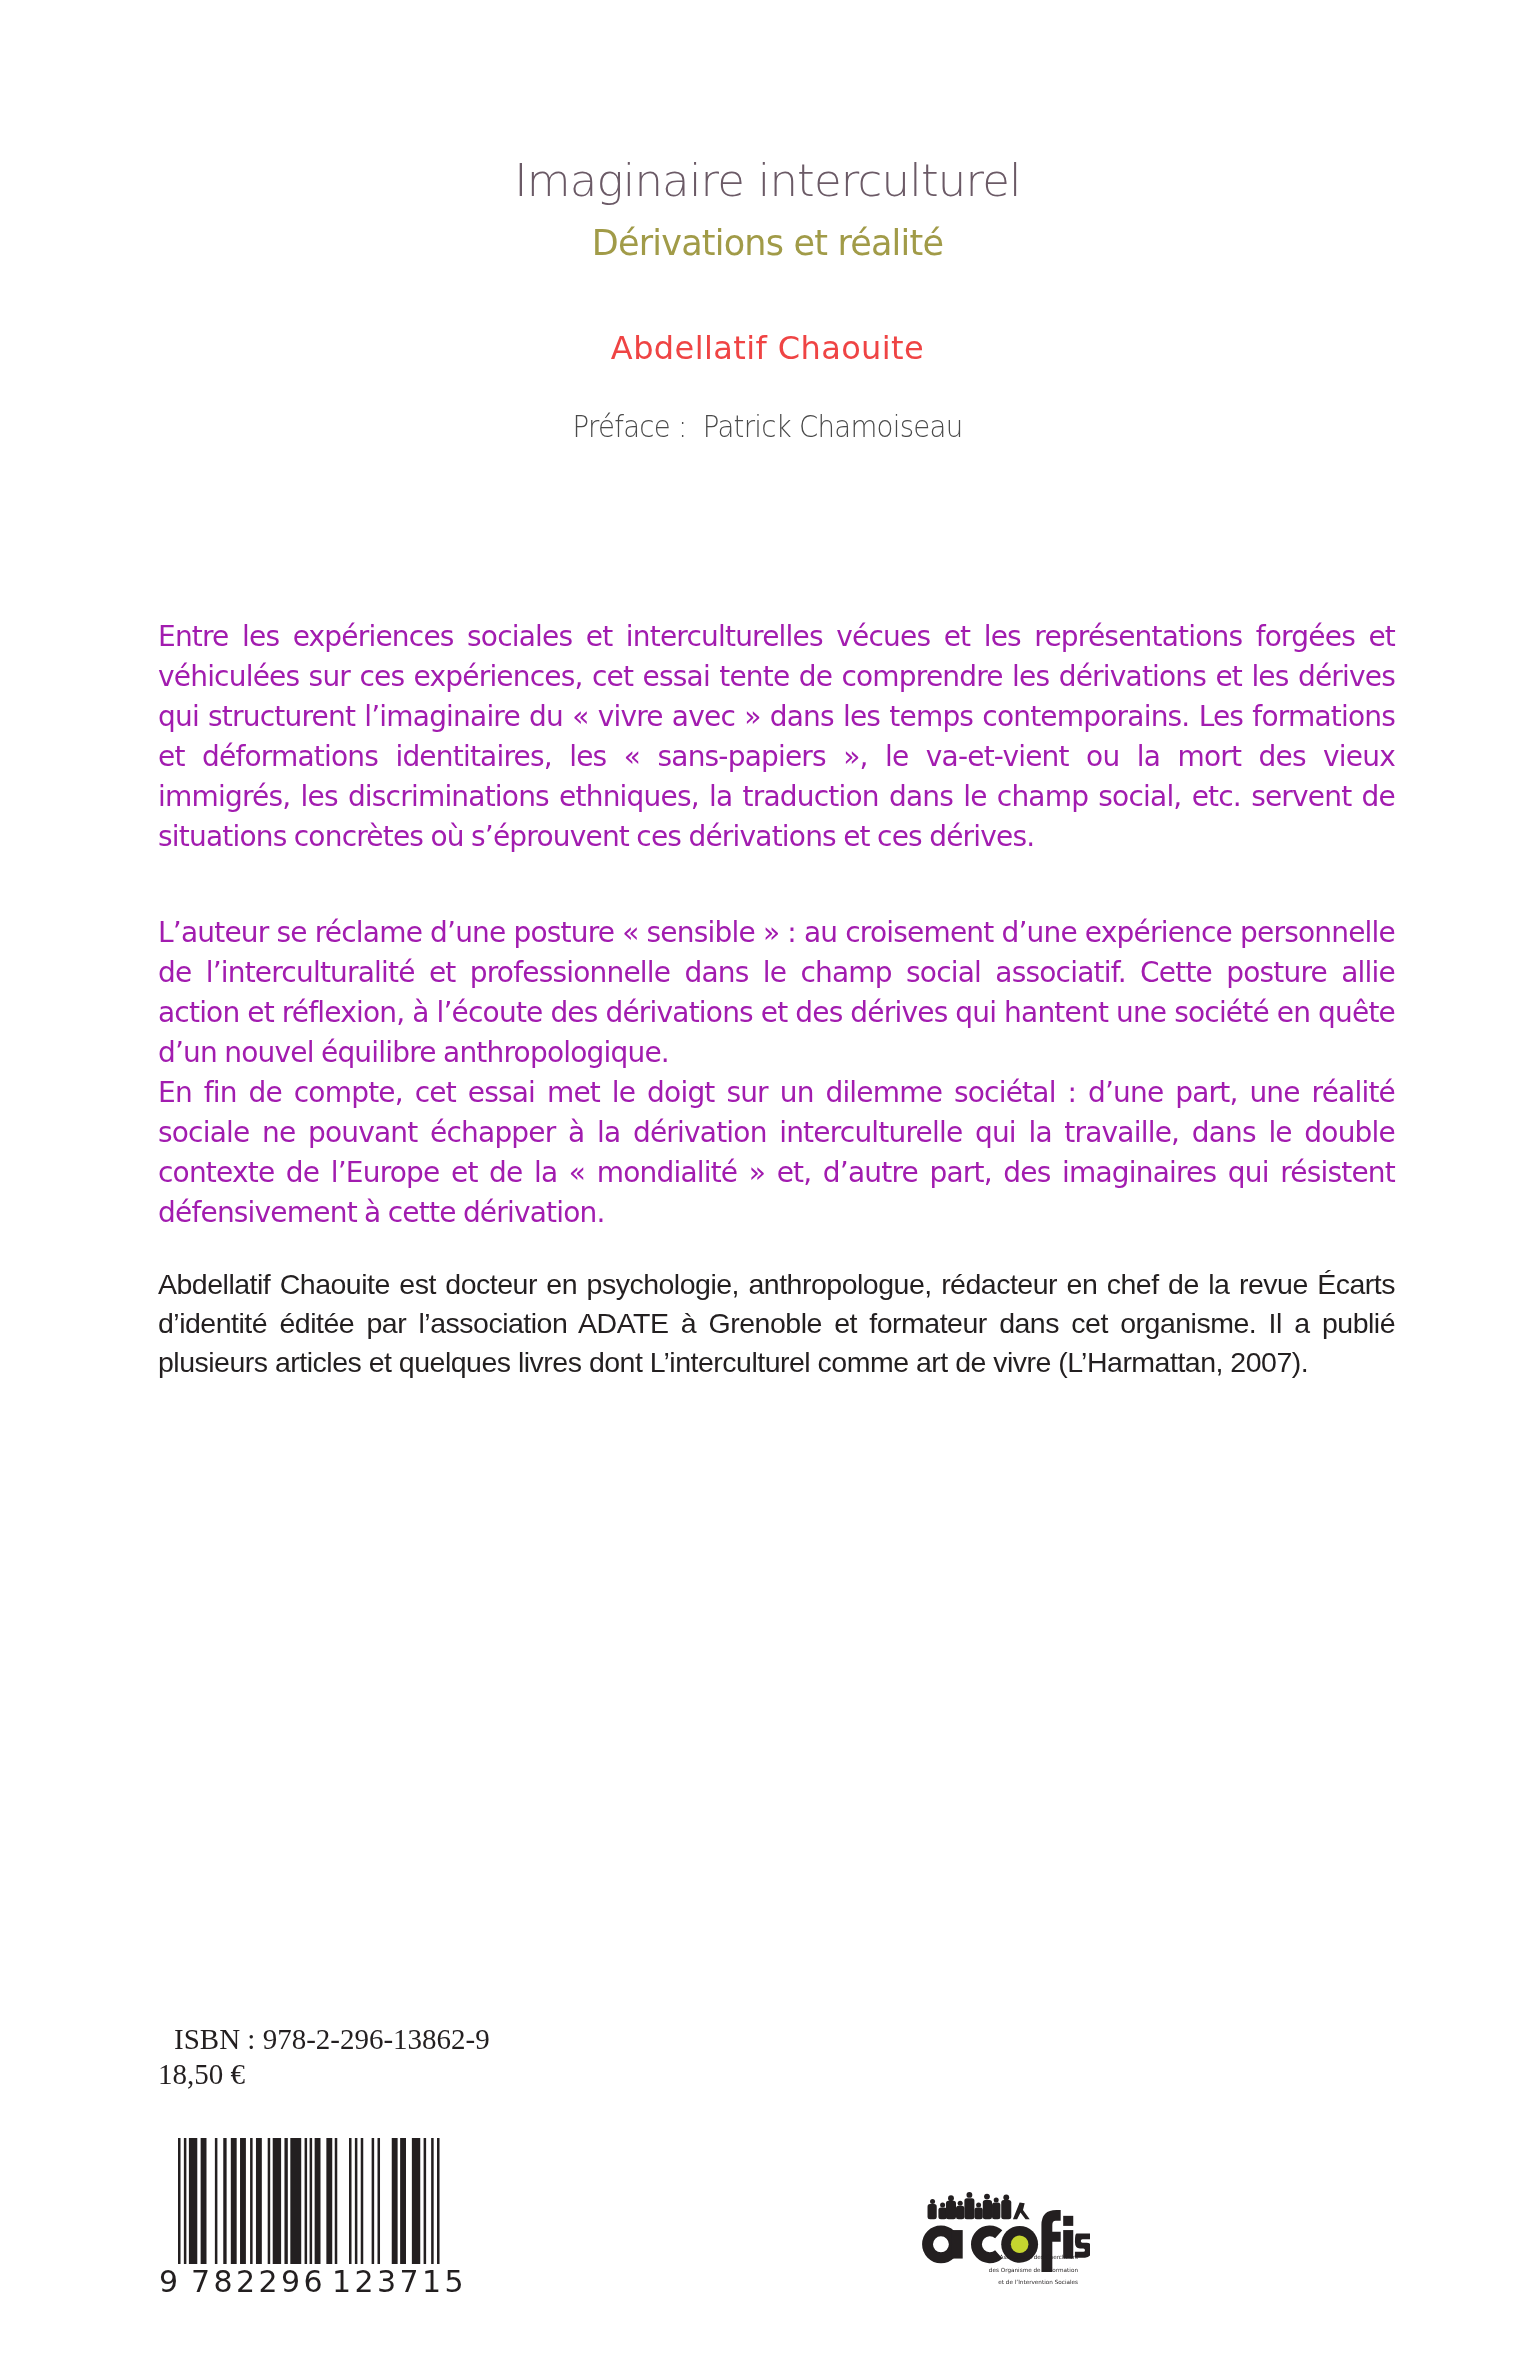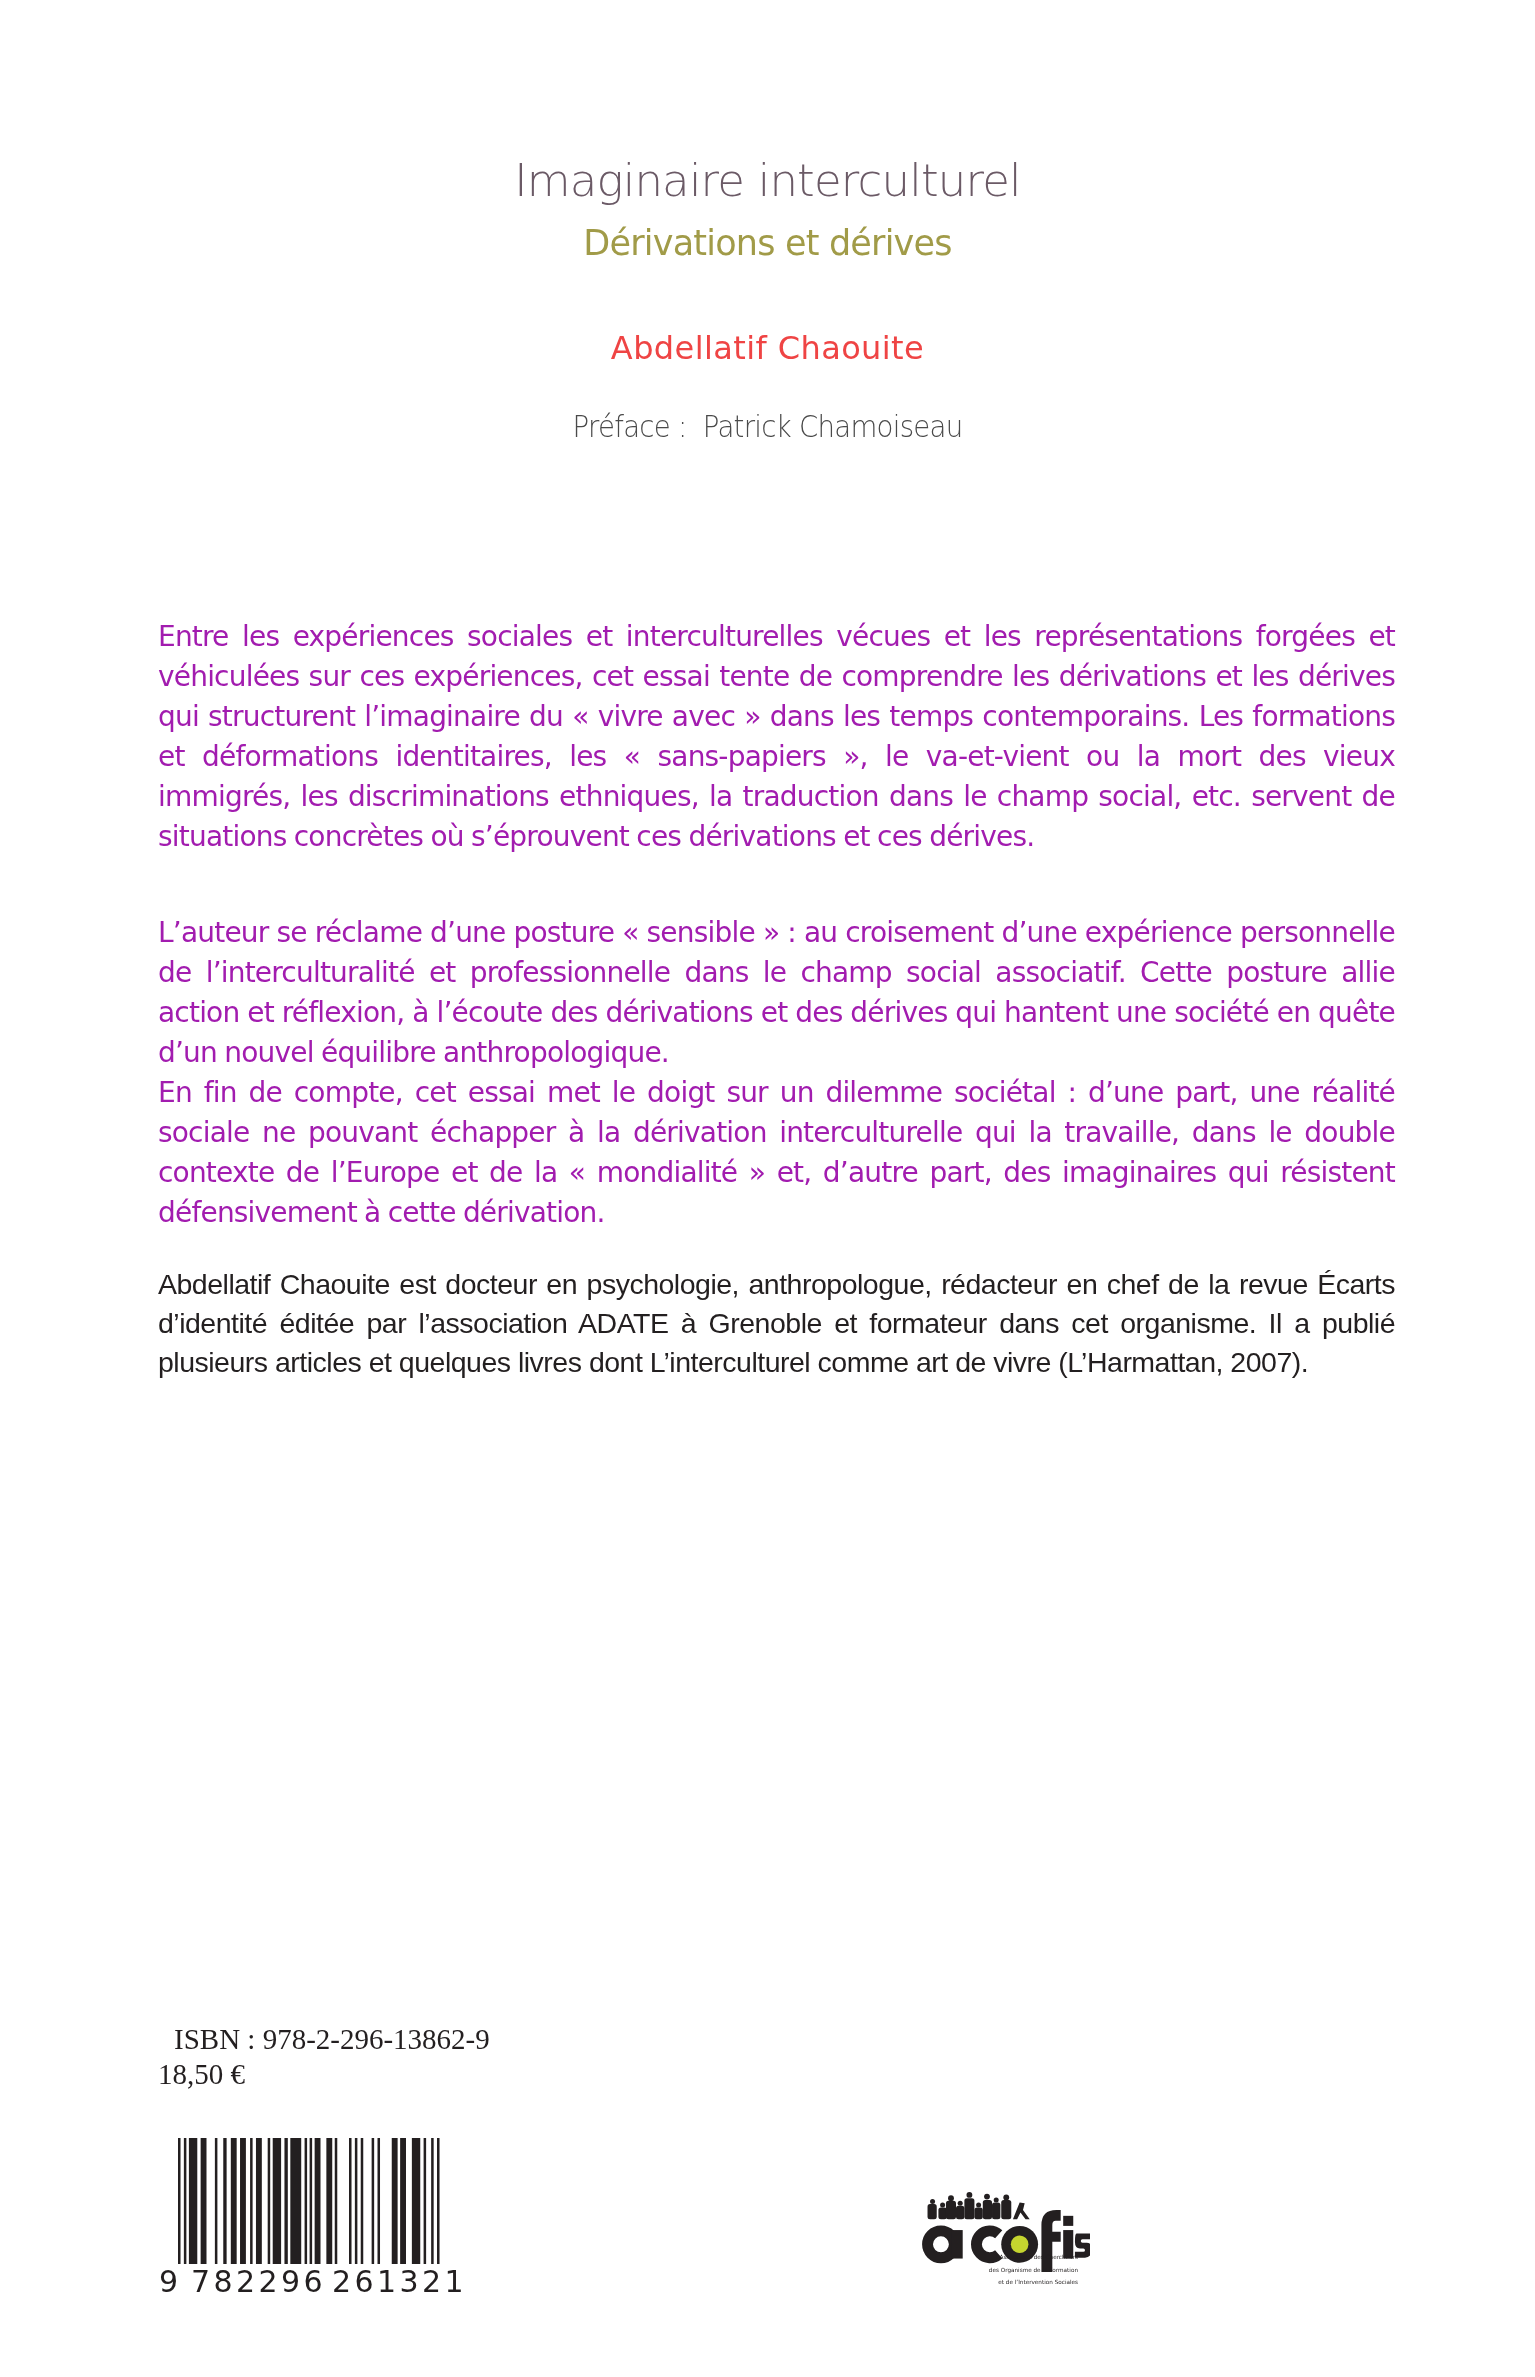--- a/index.html
+++ b/index.html
@@ -131,21 +131,21 @@
       font-size: 5.7px;
       line-height: 12.6px;
       color: #231f20;
     }
     .logo-caption div { white-space: nowrap; }
   </style>
 </head>
 <body>
 
 <div class="abs title">Imaginaire interculturel</div>
-<div class="abs subtitle">Dérivations et dérives</div>
+<div class="abs subtitle">Dérivations et réalité</div>
 <div class="abs author">Abdellatif Chaouite</div>
 <div class="abs preface">
   <span>Préface :</span><span class="sep">  </span><span>Patrick Chamoiseau</span>
 </div>
 
 <div class="abs body-text p1">
   <p>Entre les expériences sociales et interculturelles vécues et les représentations forgées et véhiculées sur ces expériences, cet essai tente de comprendre les dérivations et les dérives qui structurent l’imaginaire du « vivre avec » dans les temps contemporains. Les formations et déformations identitaires, les « sans-papiers », le va-et-vient ou la mort des vieux immigrés, les discriminations ethniques, la traduction dans le champ social, etc. servent de situations concrètes où s’éprouvent ces dérivations et ces dérives.</p>
 </div>
 <div class="abs body-text p2">
   <p>L’auteur se réclame d’une posture « sensible » : au croisement d’une expérience personnelle de l’interculturalité et professionnelle dans le champ social associatif. Cette posture allie action et réflexion, à l’écoute des dérivations et des dérives qui hantent une société en quête d’un nouvel équilibre anthropologique.</p>
@@ -194,21 +194,21 @@
     <rect x="279" y="0" width="10" height="150"></rect>
     <rect x="293" y="0" width="3" height="150"></rect>
 
     <rect x="302" y="0" width="3" height="172"></rect>
     <rect x="309" y="0" width="3" height="172"></rect>
   </g>
 </svg>
 <div class="abs barcode-digits">
   <span class="bd-first">9</span>
   <span class="bd-left">782296</span>
-  <span class="bd-right">261321</span>
+  <span class="bd-right">123715</span>
 </div>
 
 <svg class="abs logo" viewBox="0 0 240 180">
 
   <g fill="#231f20">
     <circle cx="52" cy="34" r="3"></circle>
       <rect x="46" y="37" width="11" height="18" rx="3"></rect>
     <circle cx="64" cy="38" r="3"></circle>
       <rect x="59" y="41" width="10" height="14" rx="3"></rect>
     <circle cx="74" cy="30" r="3.5"></circle>

